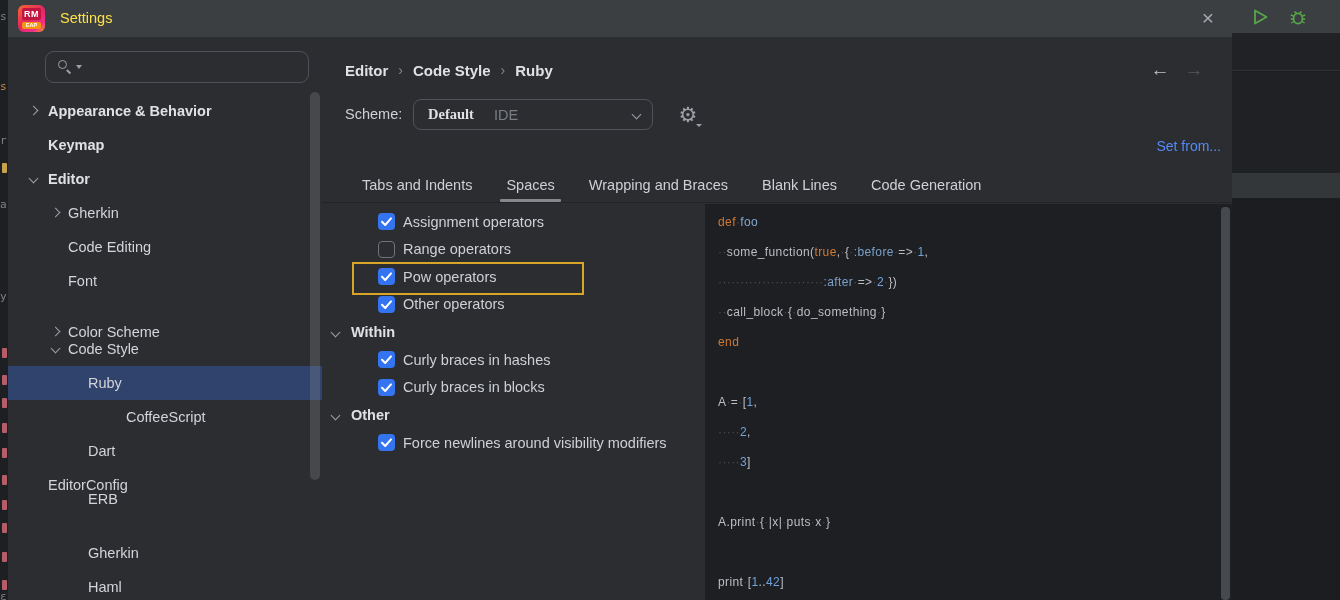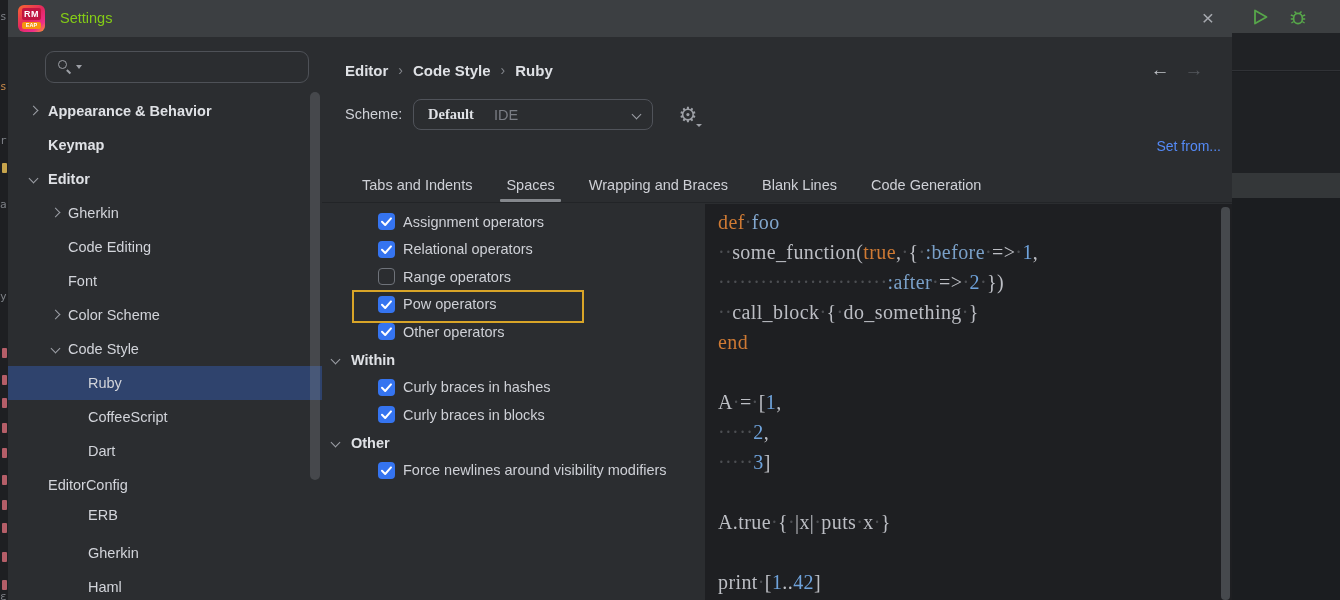--- a/index.html
+++ b/index.html
@@ -21,21 +21,21 @@
   
   #dialog { left:8px; top:0; width:1224px; height:600px; background:#2B2D30; z-index:2; }
 
   #titlebar { left:0; top:0; width:1224px; height:37px; background:#3C3F42; }
   #rm-icon { left:10px; top:5px; width:27px; height:27px; border-radius:6px;
     background:linear-gradient(140deg,#F9692E 0%,#E2275F 48%,#EE2F8B 78%,#F9A01F 100%); }
   #rm-icon .rm { position:absolute; left:4px; top:3px; width:19px; height:12px; background:#C01540; border-radius:2px;
     color:#fff; font-size:9px; font-weight:bold; text-align:center; line-height:12px; letter-spacing:0.5px; }
   #rm-icon .eap { position:absolute; left:4px; bottom:3px; width:19px; height:7px; background:#F79410; border-radius:2px;
     color:#fff; font-size:5.5px; font-weight:bold; text-align:center; line-height:7px; }
-  #win-title { left:52px; top:0; height:37px; line-height:37px; font-size:14.5px; color:#84cc16; }
+  #win-title { left:52px; top:0; height:37px; line-height:37px; font-size:14.5px; color:#fde047; }
   #close-btn { left:1186px; top:5px; width:28px; height:28px; color:#A6A9AF; font-size:21px; line-height:26px; text-align:center; cursor:pointer; }
 
   
   #search-box { left:37px; top:51px; width:264px; height:32px; border:1px solid #4E5157; border-radius:9px;
     display:flex; align-items:center; padding-left:11px; gap:3px; }
   .lens { position:relative; width:16px; height:16px; }
   .lens .ring { position:absolute; left:1px; top:1px; width:9px; height:9px; border:1.6px solid #9DA0A6; border-radius:50%; }
   .lens .tail { position:absolute; left:10px; top:10px; width:5px; height:1.6px; background:#9DA0A6; transform:rotate(45deg); transform-origin:left center; }
   .tri-down { width:0; height:0; border-left:3.5px solid transparent; border-right:3.5px solid transparent; border-top:4px solid #9DA0A6; }
   #search-input { flex:1; background:transparent; border:none; outline:none; color:#DFE1E5; font-size:13px; height:100%; }
@@ -85,21 +85,21 @@
   .cb { width:17px; height:17px; border-radius:4px; flex:0 0 17px; cursor:pointer; position:relative; }
   .cb.on { background:var(--checkbox-blue); }
   .cb.off { border:1.6px solid #6F737A; background:transparent; }
   .cb svg { position:absolute; left:1px; top:1px; }
   .opt-row.hl { position:relative; }
   .opt-row.hl::before { content:""; position:absolute; left:30px; top:-1px; width:228px; height:29px;
     border:2.5px solid var(--highlight-yellow); }
 
   
   #code { left:697px; top:204px; width:527px; height:396px; background:#1E1F22; overflow:hidden; padding:3px 0 0 13px; }
-  .code-line { font-family:Liberation Serif, serif; font-size:20px; letter-spacing:0.4px; line-height:30px; white-space:pre; color:var(--identifier-gray); }
+  .code-line { font-family:Liberation Sans, sans-serif; font-size:12px; letter-spacing:0.4px; line-height:30px; white-space:pre; color:var(--identifier-gray); }
   .code-line .k { color:var(--keyword-orange); }
   .code-line .d { color:var(--identifier-gray); }
   .code-line .f { color:var(--func-blue); }
   .code-line .s { color:var(--symbol-blue); }
   .code-line .n { color:var(--number-blue); }
   .code-line .w { color:var(--whitespace-gray); }
   #code-scrollbar { left:1213px; top:207px; width:9px; height:393px; background:#46494D; border-radius:4px; }
 
   
   .toolbar-icon { width:20px; height:20px; cursor:pointer; }
@@ -162,41 +162,41 @@
       <div class="tree-row lvl1" style="top: 106px;">
         <span class="chev tree-chev closed" style="left: 44px;"></span>
         <span class="tree-label" style="margin-left: 60px;">Gherkin</span>
       </div>
       <div class="tree-row lvl1" style="top: 140px;">
         <span class="tree-label" style="margin-left: 60px;">Code Editing</span>
       </div>
       <div class="tree-row lvl1" style="top: 174px;">
         <span class="tree-label" style="margin-left: 60px;">Font</span>
       </div>
-      <div class="tree-row lvl1" style="top: 208px;">
+      <div class="tree-row lvl1" style="top: 225px;">
         <span class="chev tree-chev closed" style="left: 44px;"></span>
         <span class="tree-label" style="margin-left: 60px;">Color Scheme</span>
       </div>
       <div class="tree-row lvl1" style="top: 242px;">
         <span class="chev tree-chev open" style="left: 44px;"></span>
         <span class="tree-label" style="margin-left: 60px;">Code Style</span>
       </div>
       <div class="tree-row lvl2 selected" style="top: 276px;">
         <span class="tree-label" style="margin-left: 80px;">Ruby</span>
       </div>
       <div class="tree-row lvl2" style="top: 310px;">
-        <span class="tree-label" style="margin-left: 80px;">CoffeeScript</span>
+        <span class="tree-label" style="margin-left: 118px;">CoffeeScript</span>
       </div>
       <div class="tree-row lvl2" style="top: 344px;">
         <span class="tree-label" style="margin-left: 80px;">Dart</span>
       </div>
       <div class="tree-row lvl2" style="top: 378px;">
         <span class="tree-label" style="margin-left: 40px;">EditorConfig</span>
       </div>
-      <div class="tree-row lvl2" style="top: 408px;">
+      <div class="tree-row lvl2" style="top: 392px;">
         <span class="tree-label" style="margin-left: 80px;">ERB</span>
       </div>
       <div class="tree-row lvl2" style="top: 446px;">
         <span class="tree-label" style="margin-left: 80px;">Gherkin</span>
       </div>
       <div class="tree-row lvl2" style="top: 480px;">
         <span class="tree-label" style="margin-left: 80px;">Haml</span>
       </div>
     </div>
   <div class="abs" id="sidebar-scrollbar"></div>
@@ -229,28 +229,20 @@
     </div>
 
   <div class="abs" id="options">
       <div class="opt-row">
         <span class="cb on">
           <svg width="15" height="15" viewBox="0 0 15 15">
             <path d="M3 7.8 L6.2 11 L12 4.4" fill="none" stroke="#fff" stroke-width="2" stroke-linecap="round" stroke-linejoin="round"></path>
           </svg>
         </span>
         <span class="lbl">Assignment operators</span>
-      </div>
-      <div class="opt-row">
-        <span class="cb on">
-          <svg width="15" height="15" viewBox="0 0 15 15">
-            <path d="M3 7.8 L6.2 11 L12 4.4" fill="none" stroke="#fff" stroke-width="2" stroke-linecap="round" stroke-linejoin="round"></path>
-          </svg>
-        </span>
-        <span class="lbl">Relational operators</span>
       </div>
       <div class="opt-row">
         <span class="cb off"></span>
         <span class="lbl">Range operators</span>
       </div>
       <div class="opt-row hl">
         <span class="cb on">
           <svg width="15" height="15" viewBox="0 0 15 15">
             <path d="M3 7.8 L6.2 11 L12 4.4" fill="none" stroke="#fff" stroke-width="2" stroke-linecap="round" stroke-linejoin="round"></path>
           </svg>
@@ -303,21 +295,21 @@
       <div class="code-line"><span class="k">def</span><span class="w">·</span><span class="f">foo</span></div>
       <div class="code-line"><span class="w">··</span><span class="d">some_function(</span><span class="k">true</span><span class="d">,</span><span class="w">·</span><span class="d">{</span><span class="w">·</span><span class="s">:before</span><span class="w">·</span><span class="d">=&gt;</span><span class="w">·</span><span class="n">1</span><span class="d">,</span></div>
       <div class="code-line"><span class="w">························</span><span class="s">:after</span><span class="w">·</span><span class="d">=&gt;</span><span class="w">·</span><span class="n">2</span><span class="w">·</span><span class="d">})</span></div>
       <div class="code-line"><span class="w">··</span><span class="d">call_block</span><span class="w">·</span><span class="d">{</span><span class="w">·</span><span class="d">do_something</span><span class="w">·</span><span class="d">}</span></div>
       <div class="code-line"><span class="k">end</span></div>
       <div class="code-line">&nbsp;</div>
       <div class="code-line"><span class="d">A</span><span class="w">·</span><span class="d">=</span><span class="w">·</span><span class="d">[</span><span class="n">1</span><span class="d">,</span></div>
       <div class="code-line"><span class="w">·····</span><span class="n">2</span><span class="d">,</span></div>
       <div class="code-line"><span class="w">·····</span><span class="n">3</span><span class="d">]</span></div>
       <div class="code-line">&nbsp;</div>
-      <div class="code-line"><span class="d">A.true</span><span class="w">·</span><span class="d">{</span><span class="w">·</span><span class="d">|x|</span><span class="w">·</span><span class="d">puts</span><span class="w">·</span><span class="d">x</span><span class="w">·</span><span class="d">}</span></div>
+      <div class="code-line"><span class="d">A.print</span><span class="w">·</span><span class="d">{</span><span class="w">·</span><span class="d">|x|</span><span class="w">·</span><span class="d">puts</span><span class="w">·</span><span class="d">x</span><span class="w">·</span><span class="d">}</span></div>
       <div class="code-line">&nbsp;</div>
       <div class="code-line"><span class="d">print</span><span class="w">·</span><span class="d">[</span><span class="n">1</span><span class="d">..</span><span class="n">42</span><span class="d">]</span></div>
     </div>
   <div class="abs" id="code-scrollbar"></div>
 </div>
 
 <div class="abs" id="right-strip">
   <div class="abs" id="right-toolbar">
     <svg class="toolbar-icon" viewBox="0 0 20 20">
       <polygon points="5,3.5 16.5,10 5,16.5" fill="none" stroke="#57A64A" stroke-width="1.8" stroke-linejoin="round"></polygon>

